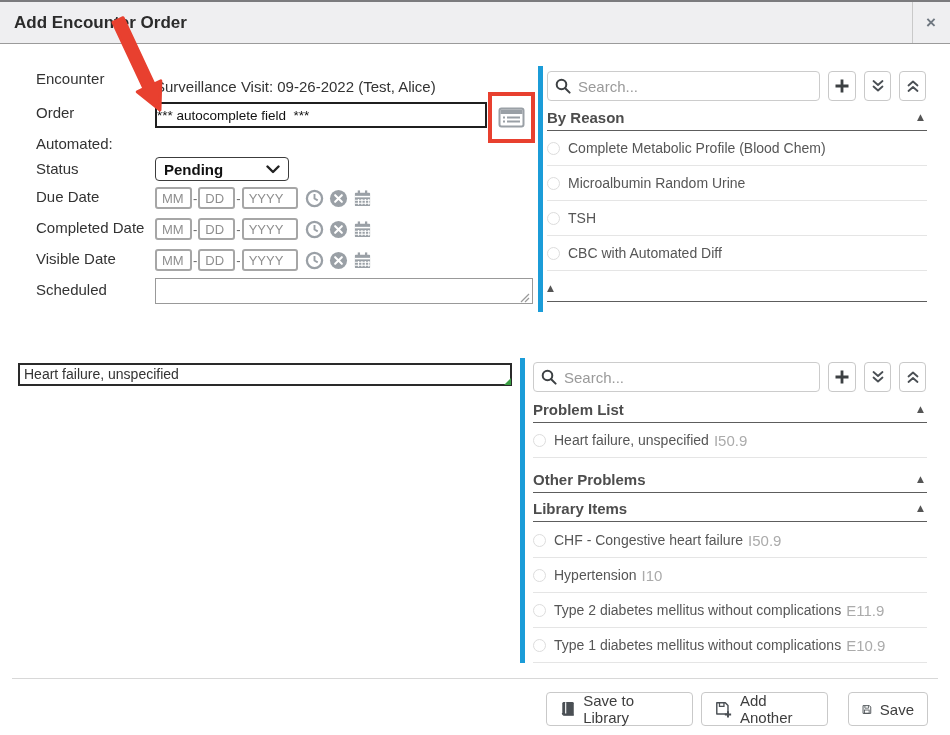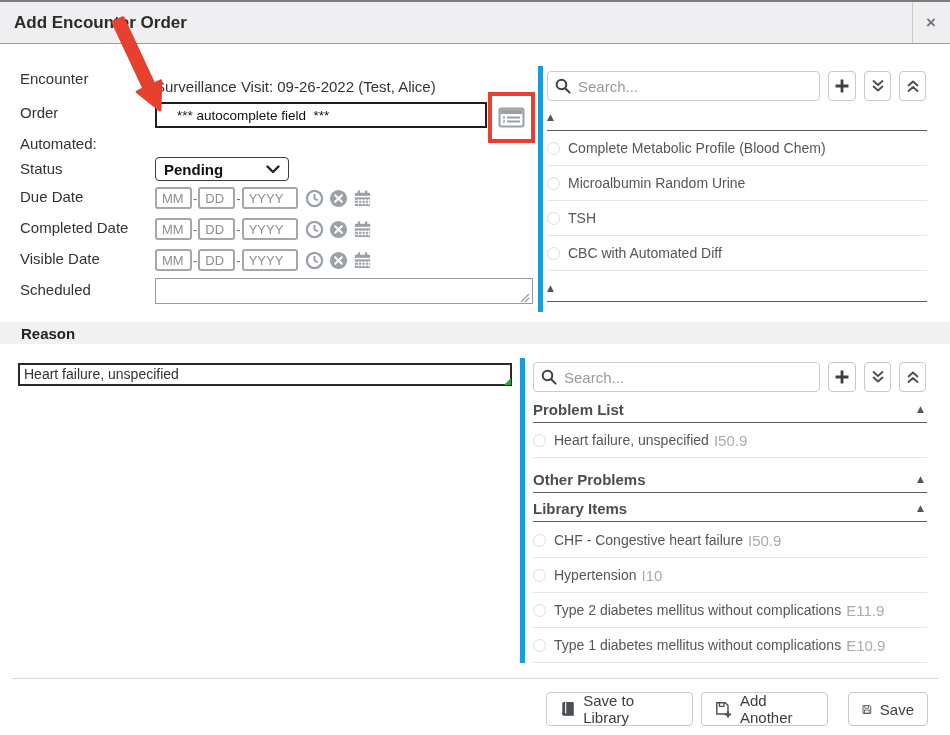--- a/index.html
+++ b/index.html
@@ -8,25 +8,25 @@
   .dialog { position:relative; width:950px; height:735px; background:#fff; overflow:hidden; }
 
   
   .titlebar { position:absolute; left:0; top:0; width:950px; height:44px; background:#efeff1;
               border-top:2px solid #7b7b7e; border-bottom:1px solid #9b9b9b; }
   .title { position:absolute; left:14px; top:11px; font-size:17px; font-weight:bold; color:#2b2b2b; }
   .close-divider { position:absolute; left:912px; top:0; width:1px; height:41px; background:#c9c9c9; }
   .close-btn { position:absolute; left:918px; top:8px; width:26px; height:26px; text-align:center;
                font-size:17px; font-weight:bold; color:#6f7780; cursor:pointer; line-height:26px; }
 
-  .lbl { position:absolute; left:20px; font-size:15px; color:#333; }
+  .lbl { position:absolute; left:36px; font-size:15px; color:#333; }
   .val { position:absolute; font-size:15px; color:#333; }
 
   .order-input { position:absolute; left:155px; top:102px; width:332px; height:26px;
-                 border:2px solid #1f1f1f; font-size:13.5px; padding-left:20px;
+                 border:2px solid #1f1f1f; font-size:13.5px; 
                  font-family:inherit; color:#111; background:#fff; }
   .picker-btn { position:absolute; left:495px; top:100px; width:33px; height:35px; background:#fff;
                 display:flex; align-items:center; justify-content:center; cursor:pointer; }
   .red-box { position:absolute; left:488px; top:92px; width:47px; height:51px;
              border:4px solid #e8402f; pointer-events:none; }
 
   .status-select { position:absolute; left:155px; top:157px; width:134px; height:24px;
                    border:1px solid #3c3c3c; border-radius:4px; background:#fff;
                    display:flex; align-items:center; padding:0 8px; cursor:pointer; }
   .status-select span { font-size:15px; color:#111; flex:1;font-weight:bold; }
@@ -232,20 +232,21 @@
         <path d="M2.5 2l4.5 4 4.5-4M2.5 7.5l4.5 4 4.5-4" fill="none" stroke="#4a4f54" stroke-width="1.8" stroke-linecap="round" stroke-linejoin="round"></path>
       </svg>
   </div>
   <div class="sq-btn" style="left:899px; top:71px; width:27px">
     <svg width="14" height="14" viewBox="0 0 14 14">
         <path d="M2.5 6.5l4.5-4 4.5 4M2.5 12l4.5-4 4.5 4" fill="none" stroke="#4a4f54" stroke-width="1.8" stroke-linecap="round" stroke-linejoin="round"></path>
       </svg>
   </div>
 
   <div class="panel-hdr" style="left:547px; top:104px; width:380px">
+    <span class="t">By Reason</span>
     <span class="caret">▲</span>
   </div>
   <div class="panel-row" style="left:547px; top:131px; width:380px">
     <span class="radio"></span>
     <span class="txt">Complete Metabolic Profile (Blood Chem)</span>
   </div>
   <div class="panel-row" style="left:547px; top:166px; width:380px">
     <span class="radio"></span>
     <span class="txt">Microalbumin Random Urine</span>
   </div>
@@ -254,23 +255,20 @@
     <span class="txt">TSH</span>
   </div>
   <div class="panel-row" style="left:547px; top:236px; width:380px">
     <span class="radio"></span>
     <span class="txt">CBC with Automated Diff</span>
   </div>
   <div class="panel-hdr" style="left:547px; top:275px; width:380px">
     <span class="caret">▲</span>
   </div>
 
-  <div class="reason-band">
-    <span>Reason</span>
-  </div>
 
   <textarea class="reason-input" style="">Heart failure, unspecified</textarea>
   <div class="green-grip"></div>
 
   <div class="blue-bar" style="left:520px; top:358px; height:305px"></div>
 
   <div class="search-wrap" style="left:533px; top:362px; width:287px">
     <input type="text" placeholder="Search..." style="">
     <svg class="mag" viewBox="0 0 16 16">
       <circle cx="6.5" cy="6.5" r="4.8" fill="none" stroke="#3c4043" stroke-width="2"></circle>

